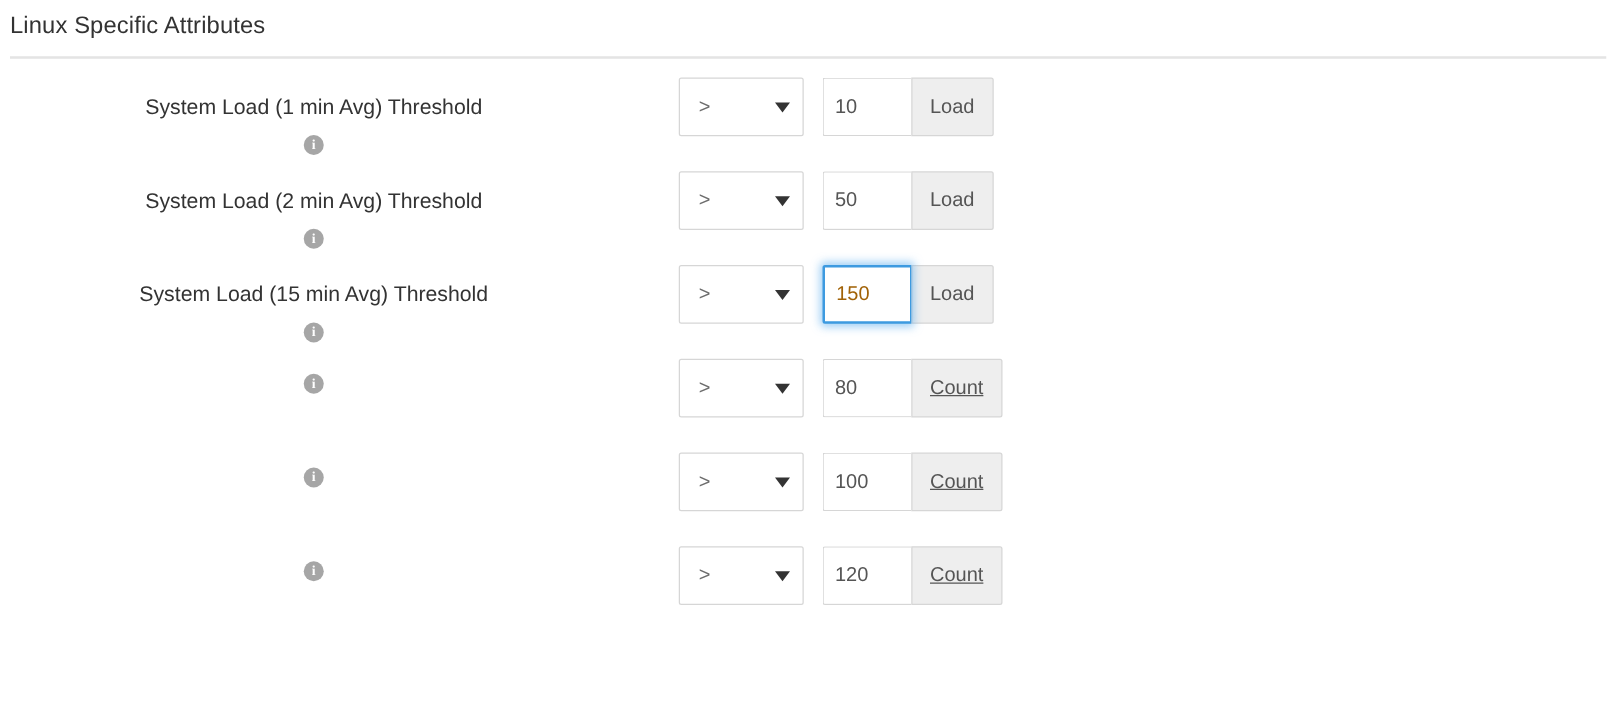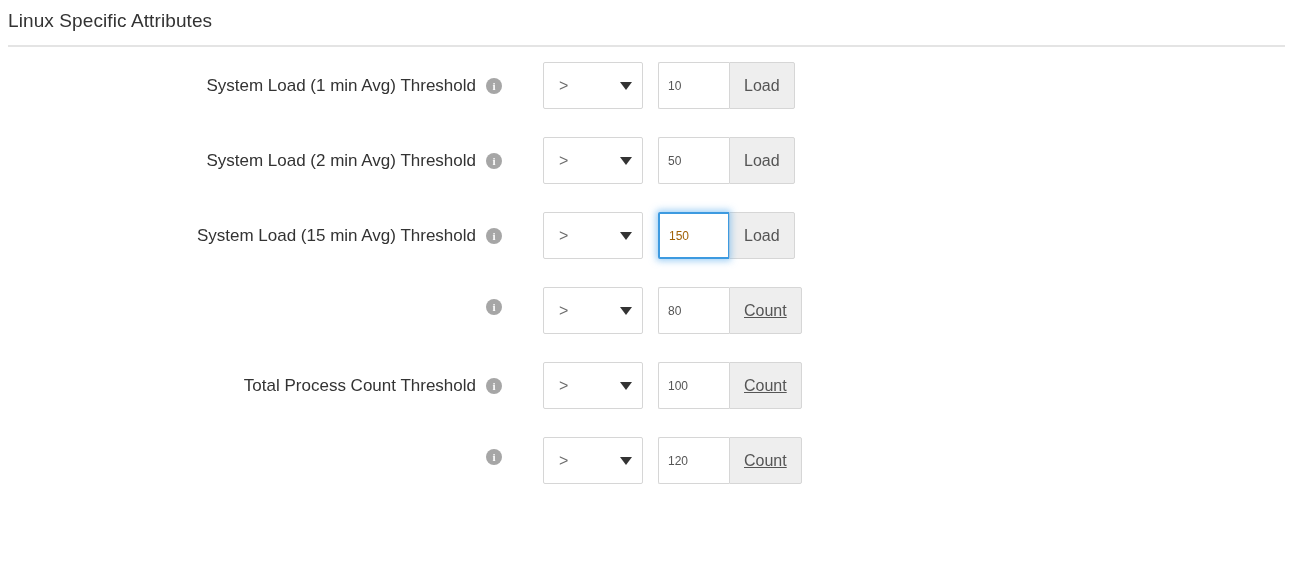--- a/index.html
+++ b/index.html
@@ -57,20 +57,21 @@
 
   .label-cell {
     position: absolute;
     left: 0;
     top: 12px;
     width: 502px;
     display: flex;
     align-items: center;
     justify-content: flex-end;
     gap: 10px;
+    flex-direction: column;
   }
 
   .field-label {
     font-size: 17px;
     color: #333333;
     line-height: 24px;
     white-space: nowrap;
     text-align: right;
   }
 
@@ -131,21 +132,21 @@
     height: 47px;
   }
 
   .threshold-input {
     width: 71px;
     height: 47px;
     border: 1px solid #d6d6d6;
     border-right: none;
     background: #ffffff;
     border-radius: 2px 0 0 2px;
-    font-size: 12px;
+    font-size: 16px;
     font-family: "Liberation Sans", sans-serif;
     color: #555555;
     padding: 0 9px;
     outline: none;
   }
 
   .input-group.focused .threshold-input {
     border: 2px solid #3d9ae0;
     border-right: 1px solid #3d9ae0;
     box-shadow: 0 0 7px 2px rgba(82, 168, 236, 0.55);
@@ -233,21 +234,20 @@
           <span class="operator-value">&gt;</span>
           <span class="caret-down"></span>
         </div>
         <div class="input-group">
           <input class="threshold-input" type="text" value="80" style="">
           <span class="input-addon unit-count">Count</span>
         </div>
       </div>
       <div class="form-row">
         <div class="label-cell">
-          <span class="field-label">Total Process Count Threshold</span>
           <span class="info-icon">i</span>
         </div>
         <div class="operator-select">
           <span class="operator-value">&gt;</span>
           <span class="caret-down"></span>
         </div>
         <div class="input-group">
           <input class="threshold-input" type="text" value="100" style="">
           <span class="input-addon unit-count">Count</span>
         </div>

